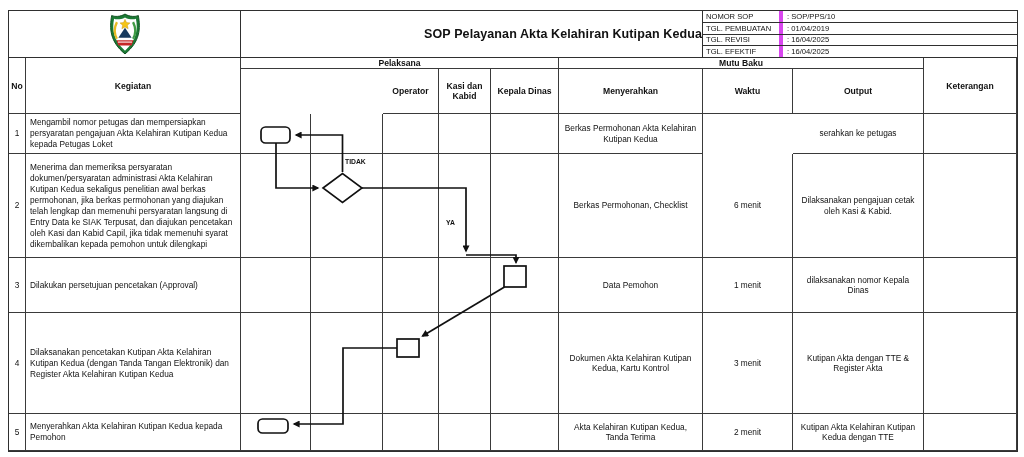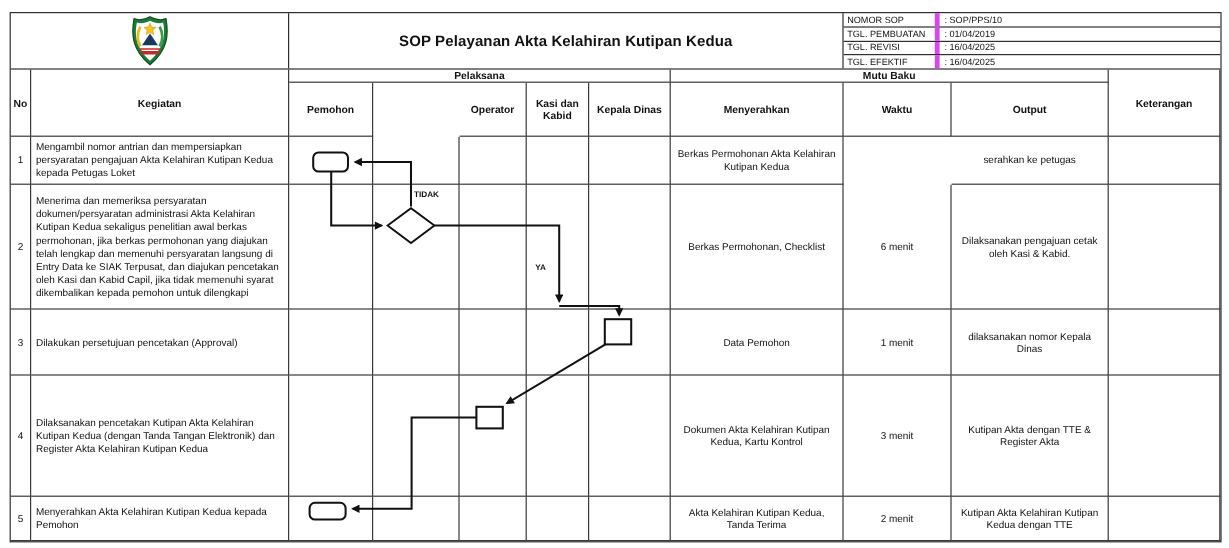--- a/index.html
+++ b/index.html
@@ -3,21 +3,21 @@
 <meta charset="utf-8">
 <style>
   * { margin:0; padding:0; box-sizing:border-box; font-family:"Liberation Sans", sans-serif; }
   body { background:#fff; }
   .canvas { position:relative; width:1024px; height:457px; background:#fff; overflow:hidden; }
   .sheet { position:absolute; left:8px; top:10px; width:1008px; box-sizing:content-box; border:1.5px solid #2f2f2f; }
 
   
   .topband { display:flex; height:47px; border-bottom:1px solid #2f2f2f; }
   .logo-cell { width:232px; border-right:1px solid #2f2f2f; display:flex; align-items:center; justify-content:center; }
-  .title-cell { width:462px; border-right:1px solid #2f2f2f; display:flex; align-items:center; justify-content:center; }
+  .title-cell { width:462px; border-right:1px solid #2f2f2f; display:flex; align-items:center; justify-content:flex-end; }
   .doc-title { font-size:12.5px; font-weight:bold; color:#111; letter-spacing:.1px; }
   .info-cell { width:314px; display:flex; flex-direction:column; }
   .info-row { flex:1; display:flex; border-bottom:1px solid #2f2f2f; }
   .info-row:last-child { border-bottom:none; }
   .info-label { width:80px; border-right:4px solid #d946ef; font-size:7.6px; color:#111; display:flex; align-items:center; padding-left:3px; }
   .info-value { flex:1; font-size:7.6px; color:#111; display:flex; align-items:center; padding-left:4px; }
 
   
   .grid { display:grid; width:1008px;
           grid-template-columns:17px 215px 70px 72px 56px 52px 68px 144px 90px 131px auto;
@@ -75,30 +75,29 @@
       </div>
     </div>
 
     <div class="grid">
 
       <div class="c hdr" style="grid-area:1/1/3/2">No</div>
       <div class="c hdr" style="grid-area:1/2/3/3">Kegiatan</div>
       <div class="c band" style="grid-area:1/3/2/8">Pelaksana</div>
       <div class="c band" style="grid-area:1/8/2/11">Mutu Baku</div>
       <div class="c hdr" style="grid-area:1/11/3/12">Keterangan</div>
-      <div class="c hdr" style="grid-area:2/3">Pemohon</div>
       <div class="c hdr" style="grid-area:2/5">Operator</div>
       <div class="c hdr" style="grid-area:2/6">Kasi dan Kabid</div>
       <div class="c hdr" style="grid-area:2/7">Kepala Dinas</div>
       <div class="c hdr" style="grid-area:2/8">Menyerahkan</div>
       <div class="c hdr" style="grid-area:2/9">Waktu</div>
       <div class="c hdr" style="grid-area:2/10">Output</div>
 
       <div class="c" style="grid-area:3/1">1</div>
-      <div class="c kegiatan" style="grid-area:3/2">Mengambil nomor antrian dan mempersiapkan persyaratan pengajuan Akta Kelahiran Kutipan Kedua kepada Petugas Loket</div>
+      <div class="c kegiatan" style="grid-area:3/2">Mengambil nomor petugas dan mempersiapkan persyaratan pengajuan Akta Kelahiran Kutipan Kedua kepada Petugas Loket</div>
       <div class="c nopad" style="grid-area:3/3"></div>
       <div class="c nopad" style="grid-area:3/4"></div>
       <div class="c nopad" style="grid-area:3/5"></div>
       <div class="c nopad" style="grid-area:3/6"></div>
       <div class="c nopad" style="grid-area:3/7"></div>
       <div class="c" style="grid-area:3/8">Berkas Permohonan Akta Kelahiran Kutipan Kedua</div>
       <div class="c" style="grid-area:3/10">serahkan ke petugas</div>
       <div class="c" style="grid-area:3/11"></div>
 
       <div class="c" style="grid-area:4/1">2</div>

